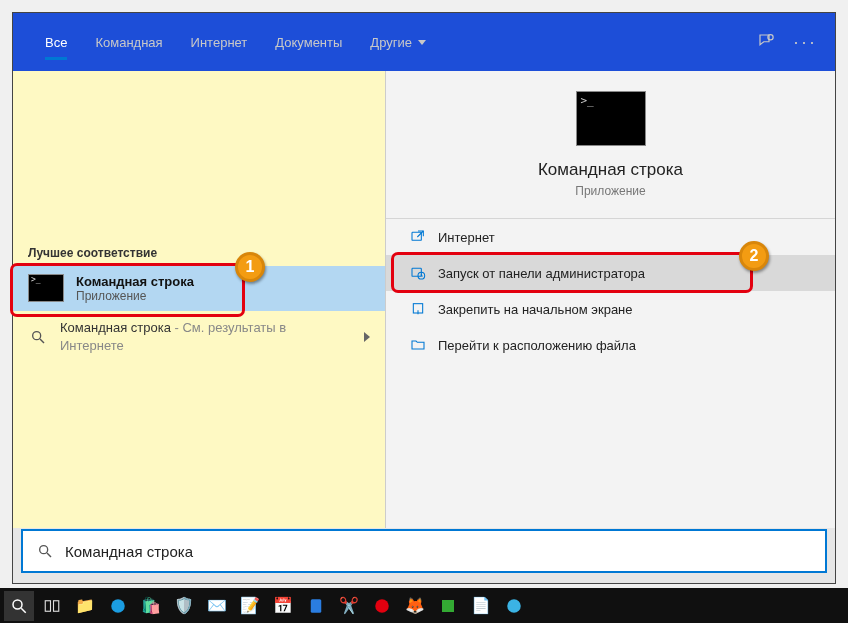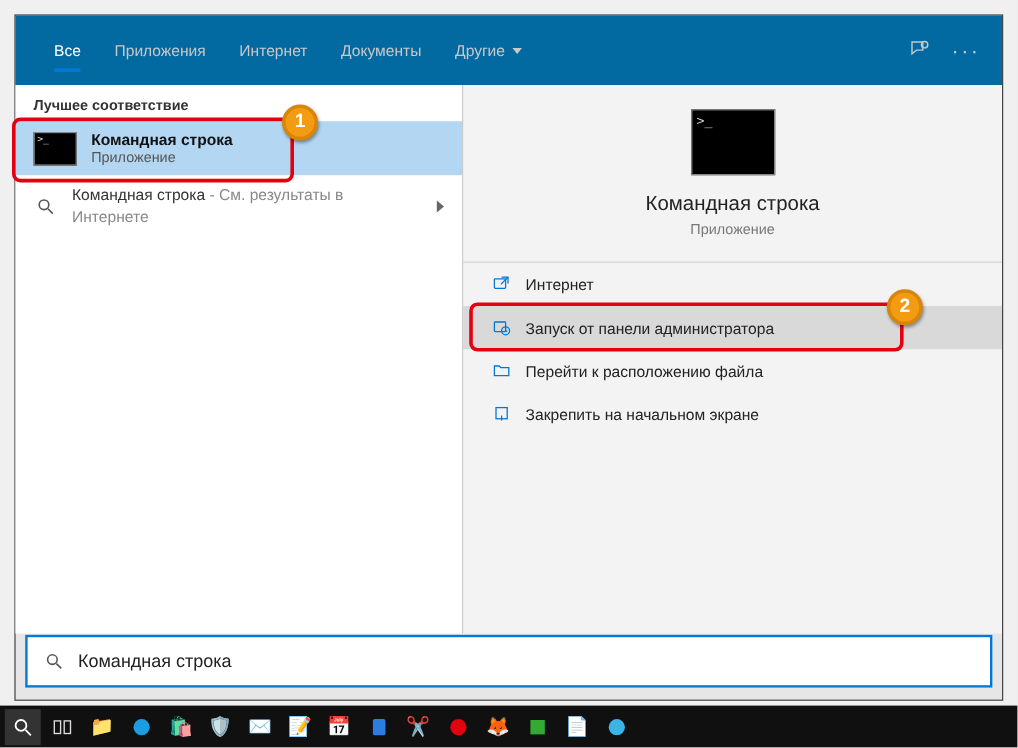--- a/index.html
+++ b/index.html
@@ -1,27 +1,27 @@
 <!DOCTYPE html>
 <html><head>
 <meta charset="utf-8">
 <style>
   * { box-sizing: border-box; margin: 0; padding: 0; font-family: "Segoe UI", Tahoma, sans-serif; }
   body { width: 848px; height: 623px; background: #f0f0f0; position: relative; overflow: hidden; }
   .search-panel { position:absolute; top:12px; left:12px; width:824px; height:572px; background:#e6e6e6; border:1px solid #444; }
-  .header-bar { height:58px; background:#0369a1; display:flex; align-items:center; padding:0 18px; color:#c8c8c8; font-size:13px; }
+  .header-bar { height:58px; background:#1d4ed8; display:flex; align-items:center; padding:0 18px; color:#c8c8c8; font-size:13px; }
   .tab { padding:10px 14px; cursor:pointer; display:flex; align-items:center; gap:4px; position:relative; }
   .tab.active { color:#fff; }
   .tab.active::after { content:""; position:absolute; bottom:0; left:14px; right:14px; height:3px; background:#0078d4; }
   .chev-down { display:inline-block; width:0; height:0; border-left:4px solid transparent; border-right:4px solid transparent; border-top:5px solid #c8c8c8; margin-left:2px;}
   .header-right { margin-left:auto; display:flex; align-items:center; gap:18px; }
   .feedback-icon svg { width:18px; height:18px; }
   .ellipsis { font-size:18px; color:#c8c8c8; letter-spacing:2px; }
   .body-area { position:absolute; top:58px; bottom:55px; left:0; right:0; display:flex; background:#e6e6e6; }
-  .left-pane { width:372px; background:#ffffff; display:flex; flex-direction:column; }
+  .left-pane { width:372px; background:#fef9c3; display:flex; flex-direction:column;justify-content:center; }
   .section-header { font-size:12px; color:#333; padding:10px 15px 6px; font-weight:600; }
   .best-match { display:flex; align-items:center; padding:8px 15px; gap:12px; background:#b3d7f2; position:relative; }
   .cmd-thumb { width:36px; height:28px; background:#000; border:1px solid #888; position:relative; }
   .cmd-thumb::before { content:">_"; position:absolute; top:0px; left:2px; color:#ddd; font-size:8px; font-family:monospace; }
   .bm-text .title { font-size:13px; font-weight:600; color:#111; }
   .bm-text .sub { font-size:12px; color:#555; }
   .callout-box-1 { position:absolute; top:-3px; left:-3px; width:235px; height:54px; border:3px solid #e3000f; border-radius:7px; pointer-events:none; }
   .badge { position:absolute; width:30px; height:30px; border-radius:50%; background:#f39c12; border:3px solid #d8860a; color:#fff; font-weight:700; display:flex; align-items:center; justify-content:center; font-size:16px; box-shadow:1px 2px 3px rgba(0,0,0,.4); z-index:10; }
   .badge-1 { top:-14px; left:222px; }
   .web-result { display:flex; align-items:center; padding:8px 15px; gap:12px; cursor:pointer; }
@@ -54,21 +54,21 @@
 </head>
 <body>
 
 <div class="search-panel">
 
   <div class="header-bar">
     <div class="tab active">
         <span>Все</span>
       </div>
     <div class="tab">
-        <span>Приложения</span>
+        <span>Командная</span>
       </div>
     <div class="tab">
         <span>Интернет</span>
       </div>
     <div class="tab">
         <span>Документы</span>
       </div>
     <div class="tab">
         <span>Другие</span>
         <span class="chev-down"></span>
@@ -136,33 +136,33 @@
                 <path d="M17 13v3l2 1"></path>
               </svg>
             </div>
           <span>Запуск от панели администратора</span>
           <div class="callout-box-2"></div>
           <div class="badge badge-2">2</div>
         </div>
         <div class="action">
           <div class="action-icon">
               <svg viewBox="0 0 24 24" fill="none" stroke="#0078d4" stroke-width="1.6">
-                <path d="M3 6h6l2 2h10v10H3z"></path>
-              </svg>
-            </div>
-          <span>Перейти к расположению файла</span>
-        </div>
-        <div class="action">
-          <div class="action-icon">
-              <svg viewBox="0 0 24 24" fill="none" stroke="#0078d4" stroke-width="1.6">
                 <rect x="5" y="4" width="14" height="14"></rect>
                 <path d="M12 14v6"></path>
               </svg>
             </div>
           <span>Закрепить на начальном экране</span>
+        </div>
+        <div class="action">
+          <div class="action-icon">
+              <svg viewBox="0 0 24 24" fill="none" stroke="#0078d4" stroke-width="1.6">
+                <path d="M3 6h6l2 2h10v10H3z"></path>
+              </svg>
+            </div>
+          <span>Перейти к расположению файла</span>
         </div>
       </div>
     </div>
   </div>
 
   <div class="search-bar">
     <div class="search-glyph">
       <svg viewBox="0 0 24 24" fill="none" stroke="#333" stroke-width="2">
           <circle cx="10" cy="10" r="6"></circle>
           <line x1="15" y1="15" x2="21" y2="21"></line>

